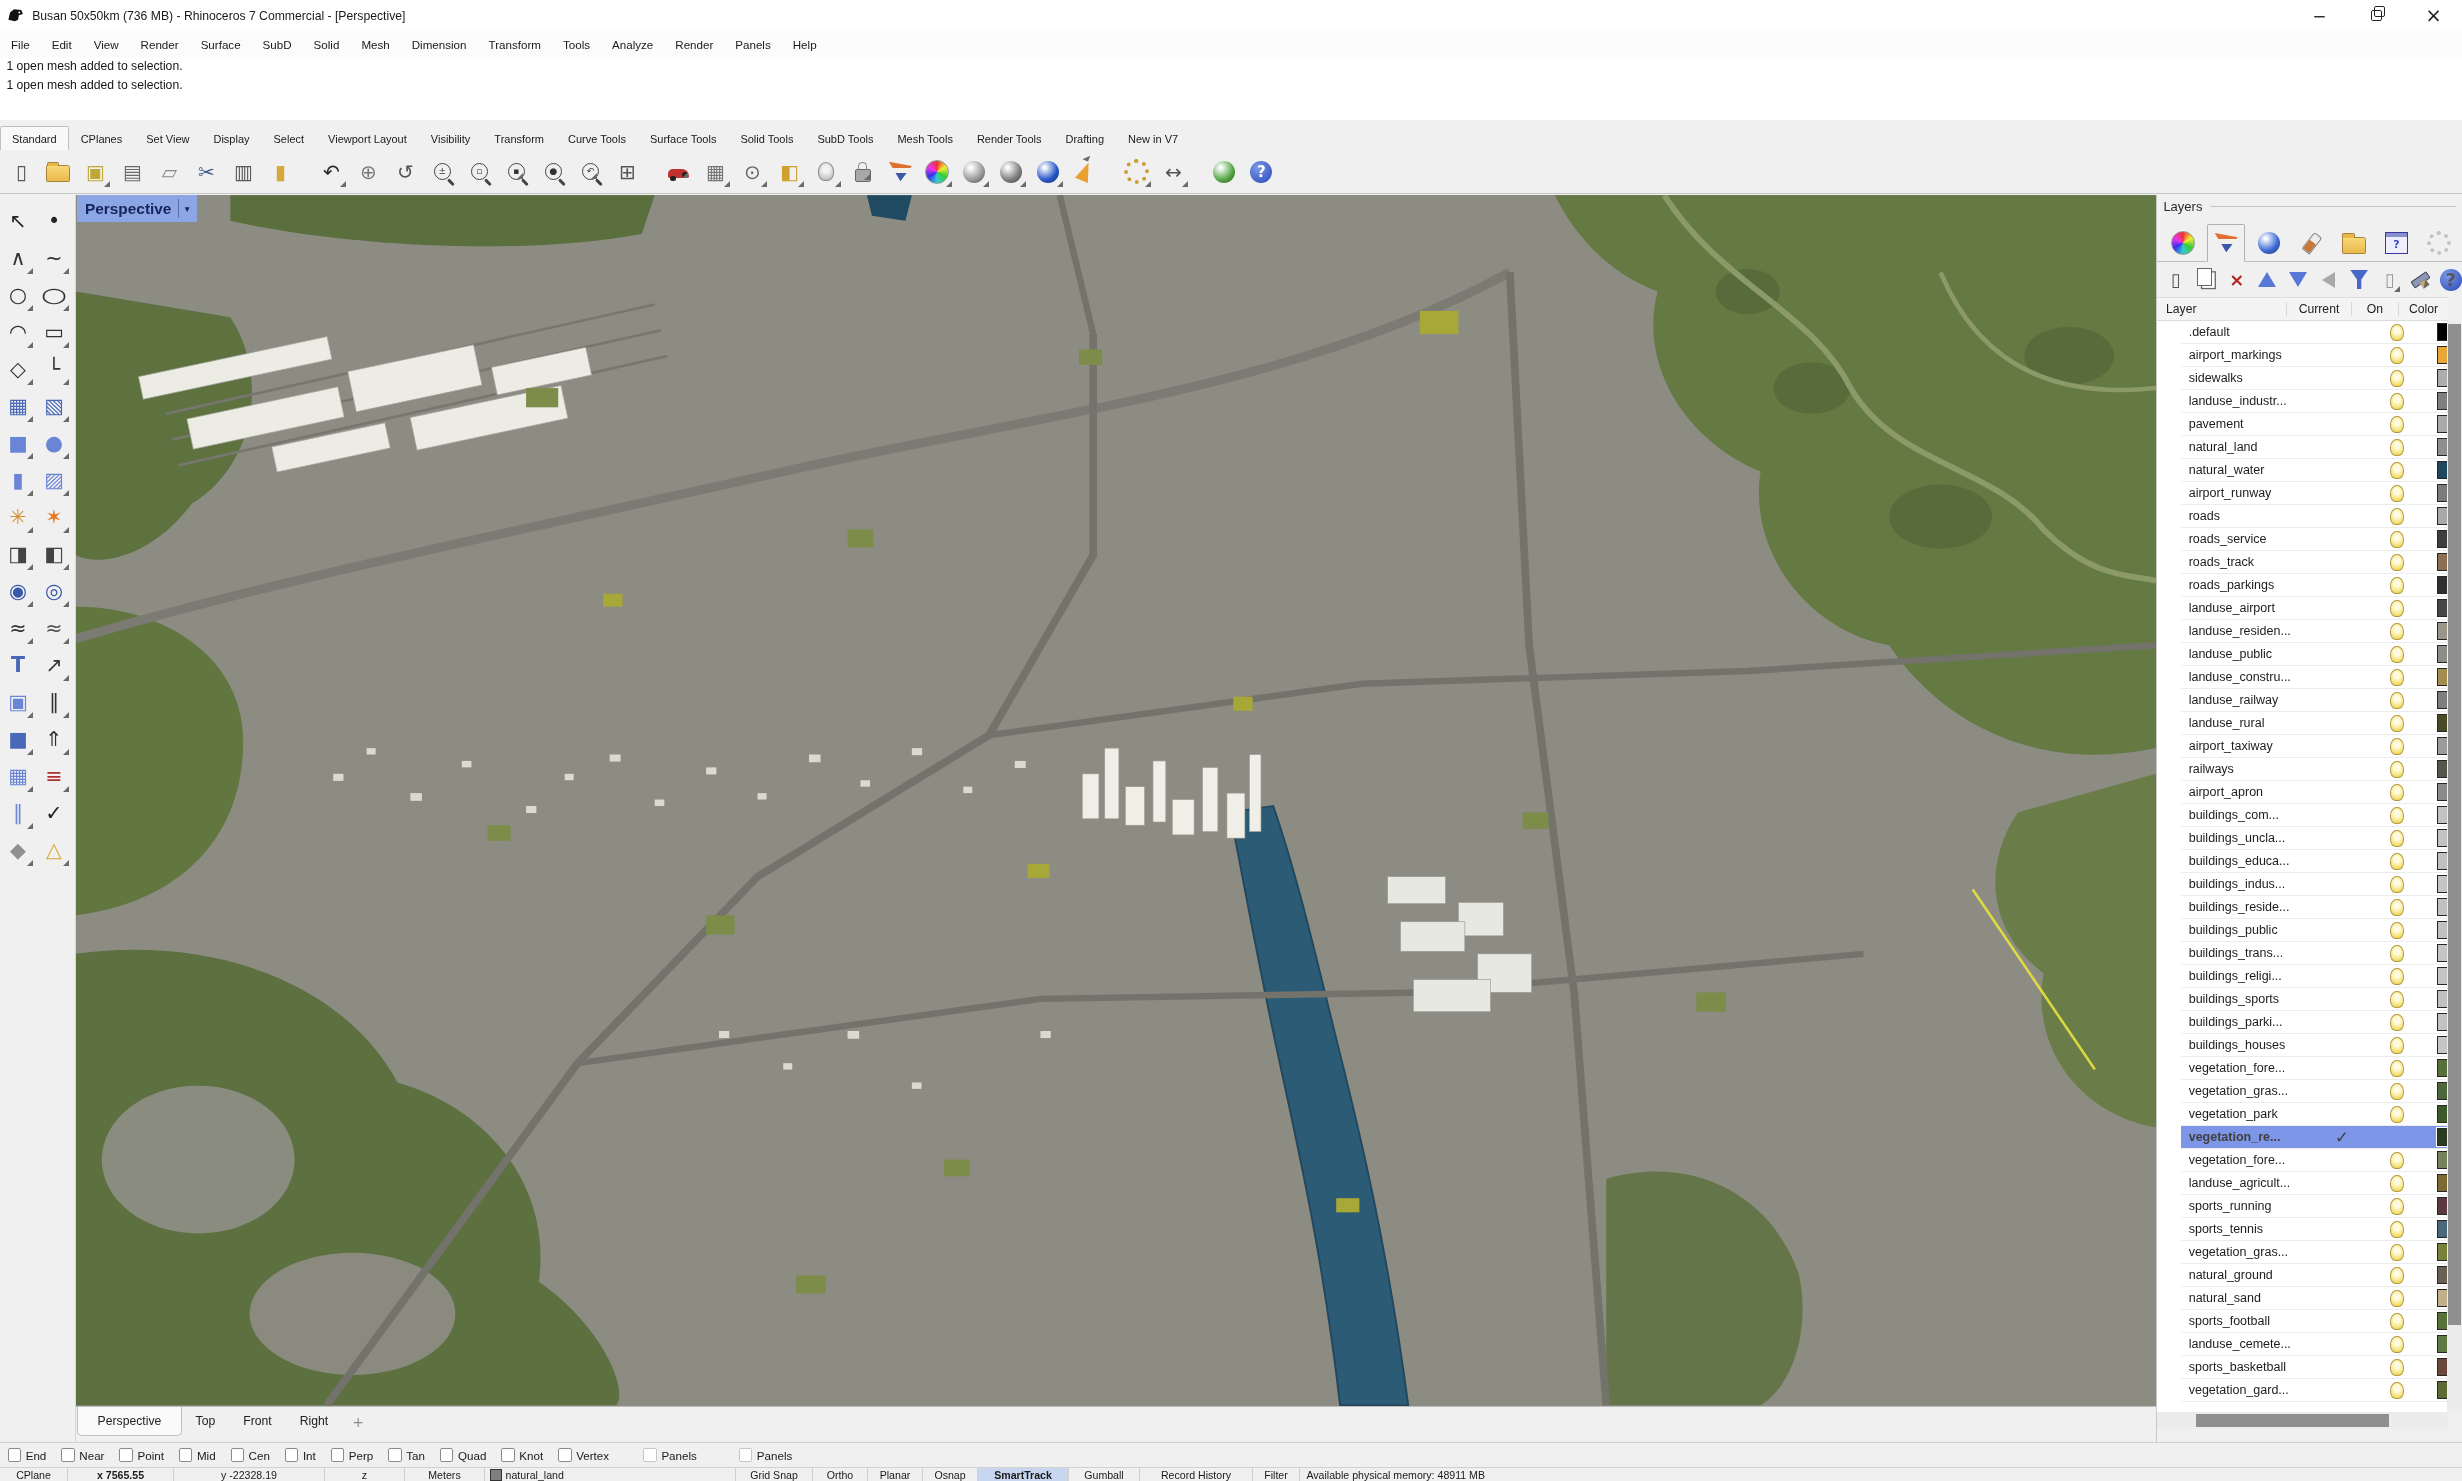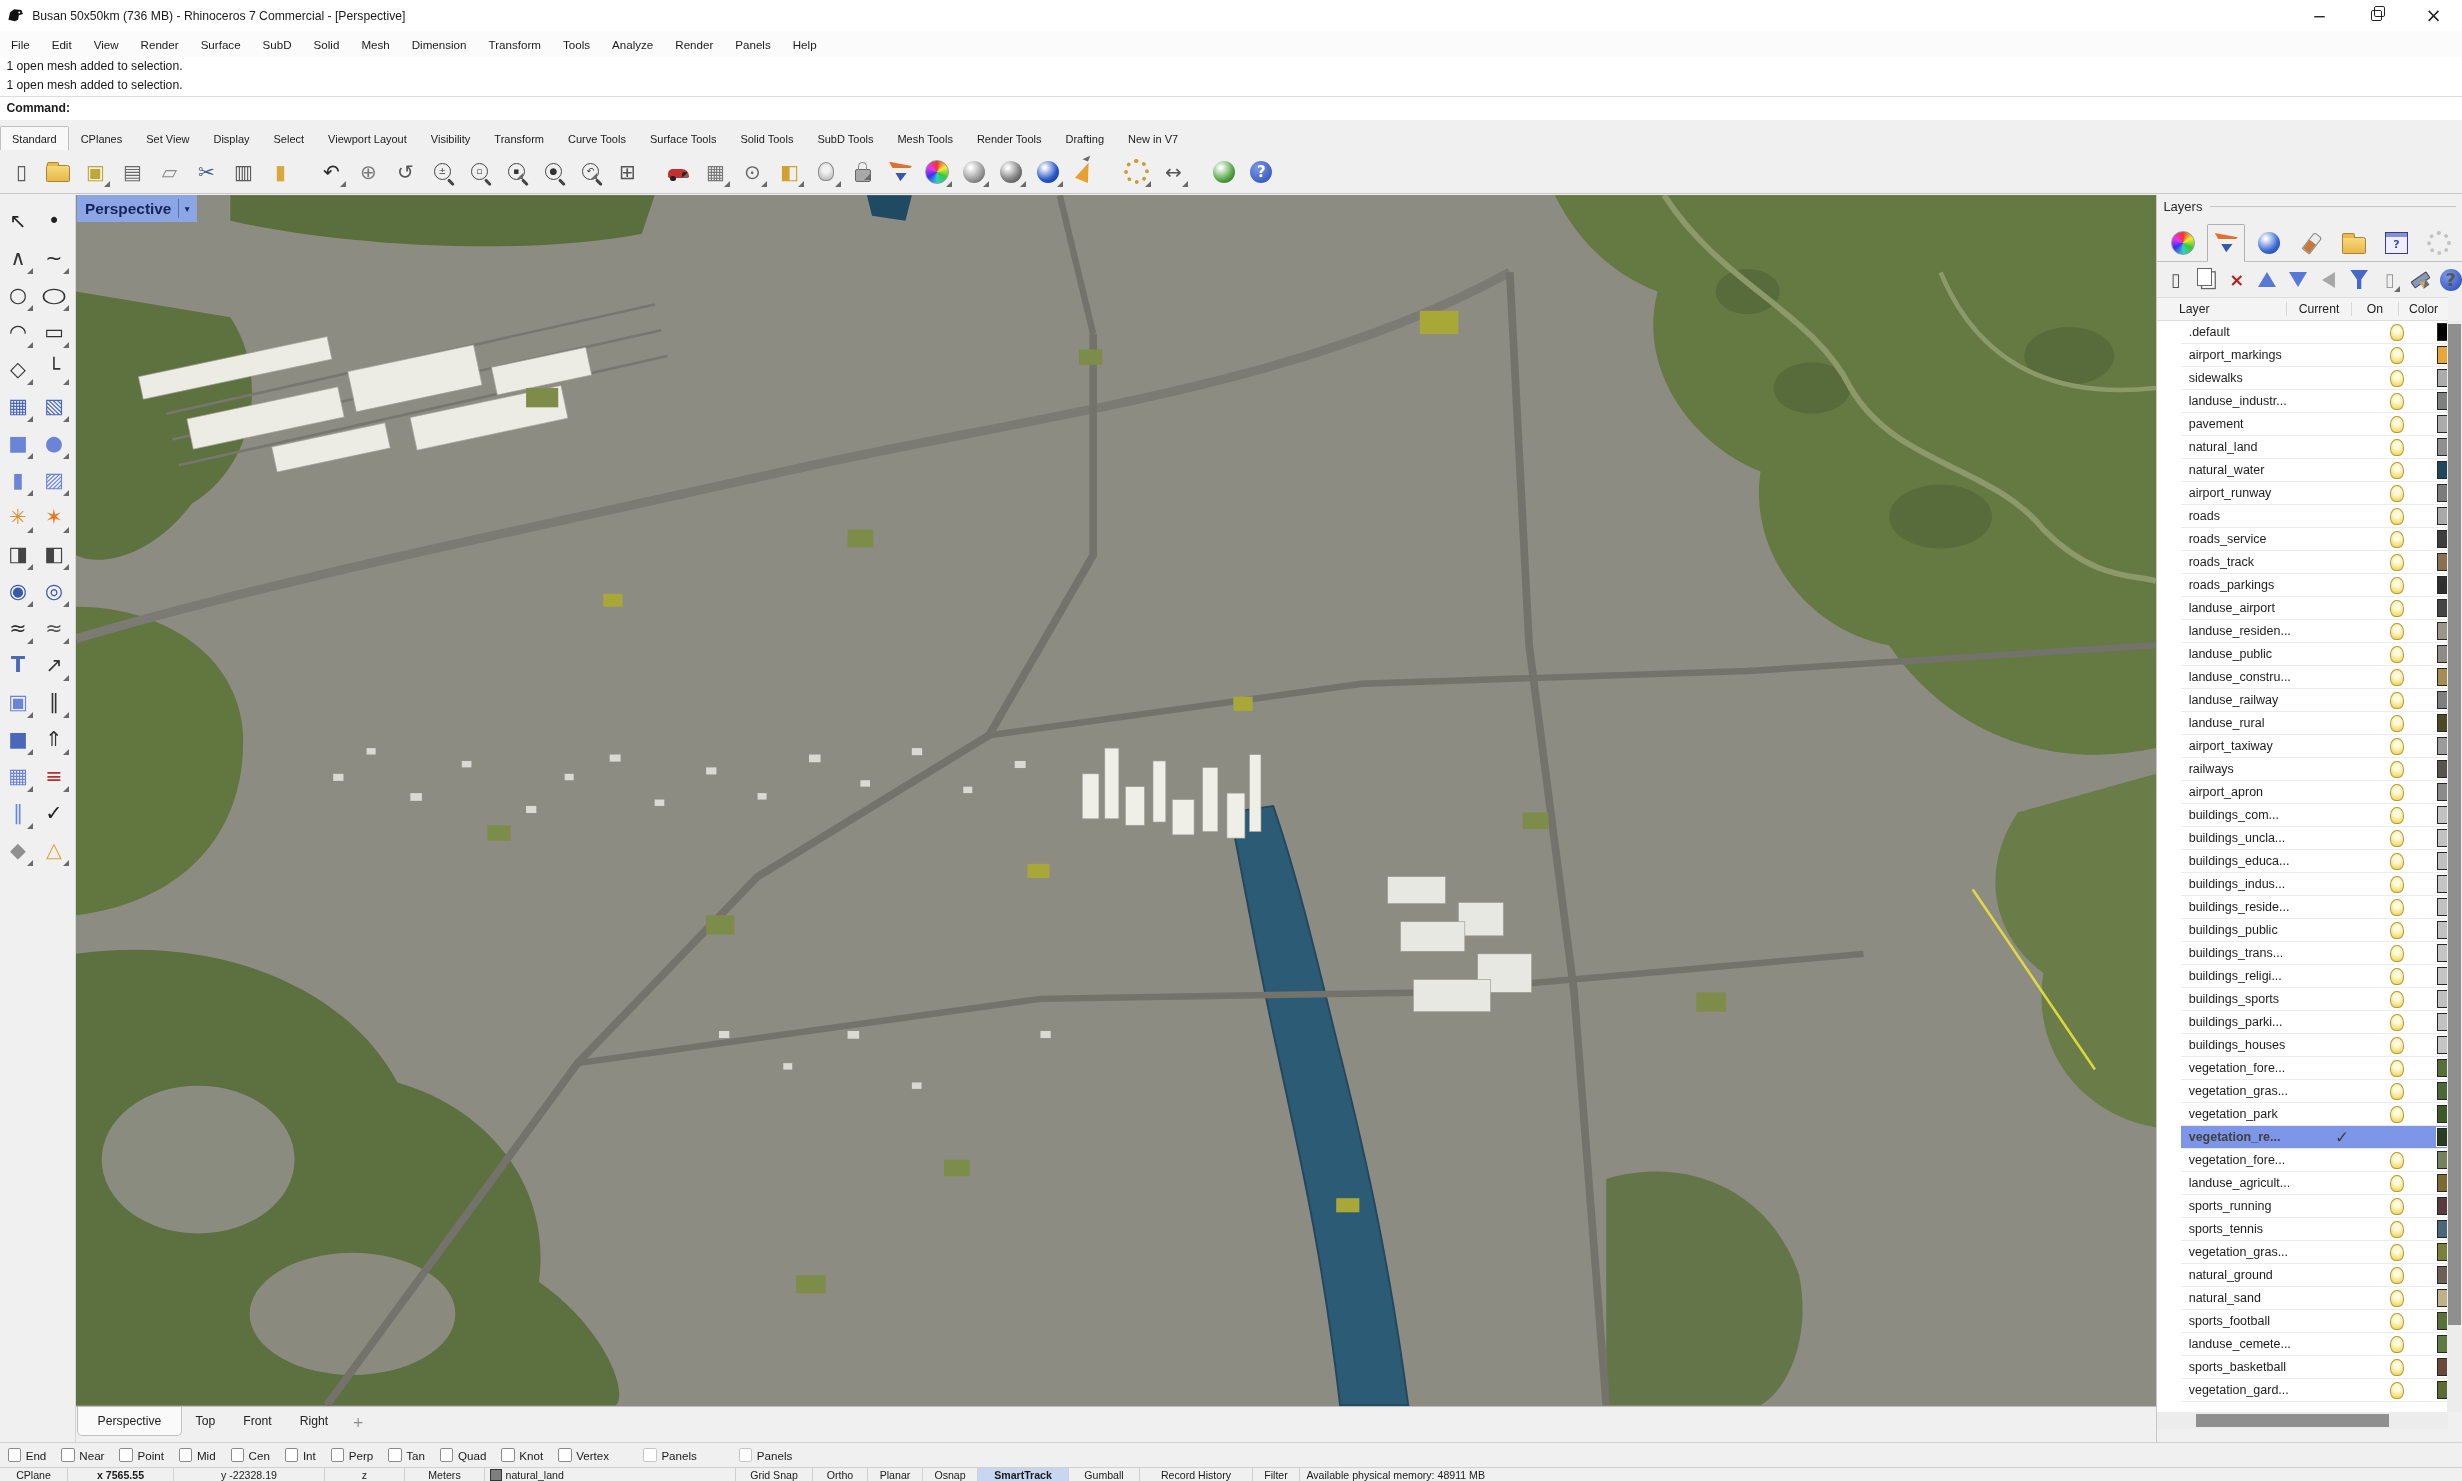--- a/index.html
+++ b/index.html
@@ -99,21 +99,21 @@
          padding:0 5.1px 0 7.7px;box-sizing:border-box;gap:5.8px;border-bottom:0.6px solid #bfbfbf;}
   .ptab{width:37px;height:36px;display:flex;align-items:center;justify-content:center;position:relative;}
   .ptab.pactive{background:#f0f0f0;border:0.6px solid #b0b0b0;border-bottom:0.6px solid #f0f0f0;margin-bottom:-0.6px;border-radius:1.9px 1.9px 0 0;}
   .ptab.pushright{margin-left:auto;opacity:.75;}
   .ptools{position:absolute;left:0;top:67px;width:100%;height:35px;display:flex;align-items:center;
           gap:8.4px;padding-left:7.7px;box-sizing:border-box;}
   .ptool{width:23px;height:26px;display:flex;align-items:center;justify-content:center;position:relative;}
   .ptool .shape .gl{font-size:18px;line-height:1;color:var(--c,#555);}
   .phead{position:absolute;left:0;top:102px;width:291px;height:24.4px;background:#f4f4f4;display:flex;align-items:center;
          font-size:12.2px;color:#222;border-top:0.6px solid #dcdcdc;border-bottom:0.6px solid #dcdcdc;box-sizing:border-box;}
-  .phead .c0{flex:0 0 129px;padding-left:22px;box-sizing:border-box;}
+  .phead .c0{flex:0 0 129px;padding-left:9px;box-sizing:border-box;}
   .phead .c1{flex:0 0 64px;text-align:center;border-left:0.6px solid #d8d8d8;}
   .phead .c2{flex:0 0 46px;text-align:center;border-left:0.6px solid #d8d8d8;}
   .phead .c3{flex:1;text-align:center;border-left:0.6px solid #d8d8d8;}
   .plist{position:absolute;left:0;top:126px;width:291px;height:1091px;background:#fff;overflow:hidden;padding-left:24px;}
   .lrow{height:23px;display:flex;align-items:center;border-bottom:0.6px solid #ececec;font-size:12.5px;color:#1c1c1c;box-sizing:border-box;}
   .lrow.sel{background:#7D96E8;font-weight:bold;color:#404040;}
   .lname{flex:0 0 129px;padding-left:7.7px;box-sizing:border-box;white-space:nowrap;overflow:hidden;}
   .lcur{flex:0 0 64px;text-align:center;font-size:16.7px;font-family:"DejaVu Sans",sans-serif;}
   .lon{flex:0 0 46px;display:flex;justify-content:center;}
   .lbulb{width:11.6px;height:15px;background:radial-gradient(circle at 50% 38%,#FFFBDE 25%,#F6E27A 68%,#E8C84E);
@@ -197,21 +197,20 @@
       <span class="menu-item">Help</span>
 
   </div>
 
   <div class="cmdarea">
 
       <div class="cmdline">1 open mesh added to selection.</div>
 
       <div class="cmdline">1 open mesh added to selection.</div>
 
-    <div class="cmdprompt">Command:</div>
   </div>
 
   <div class="tabstrip">
 
       <span class="ttab active">Standard</span>
 
       <span class="ttab">CPlanes</span>
 
       <span class="ttab">Set View</span>
 

